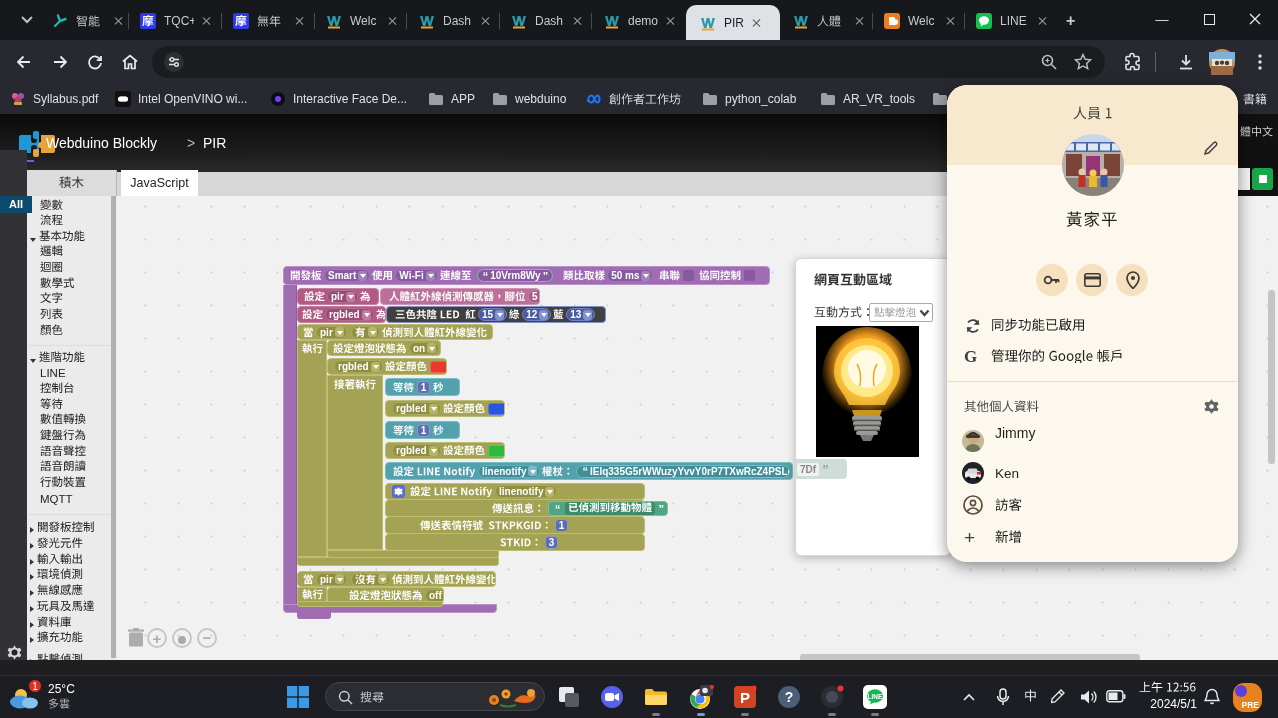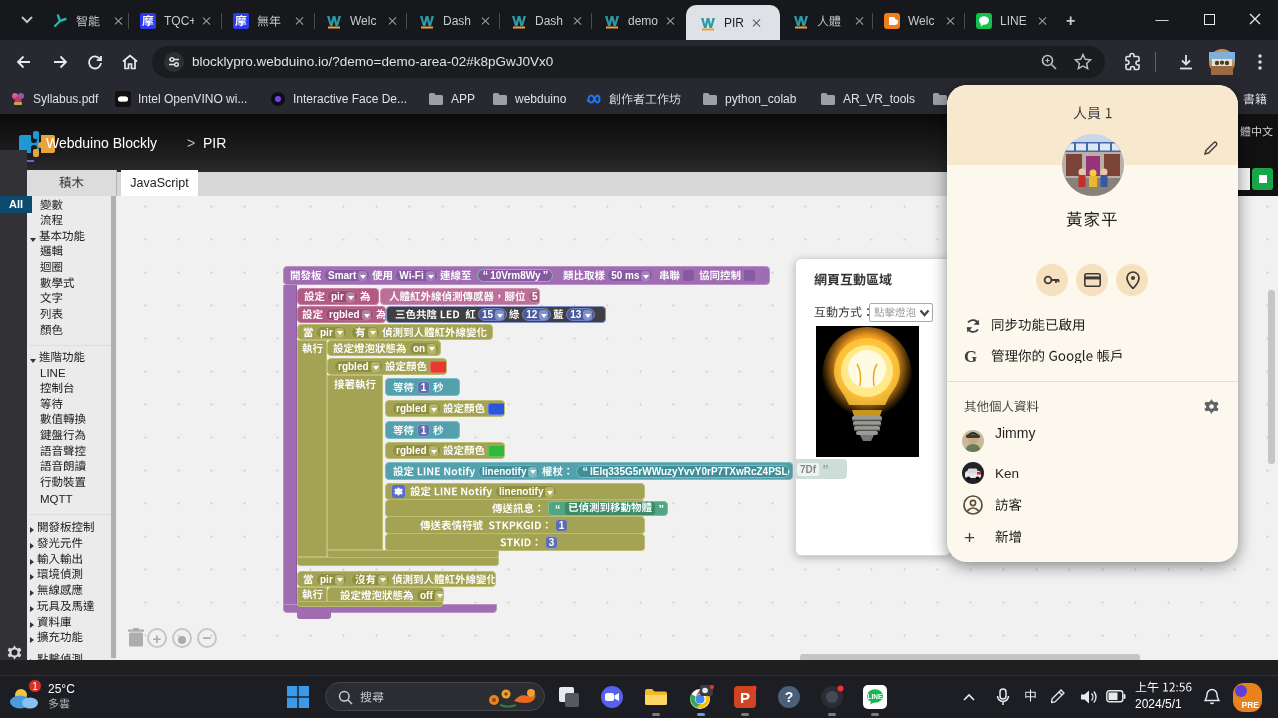--- a/index.html
+++ b/index.html
@@ -43,21 +43,21 @@
 #sidebar{left:27px;top:196px;width:90px;height:464px;background:#ebebeb;color:#222;font-size:11.5px;overflow:hidden}
 #sidebar .it{padding-left:13px;height:15.7px;line-height:15.7px;white-space:nowrap;overflow:hidden}
 #sidebar .hd{padding-left:3px}
 
 #sidebar .cl{padding-left:3px}
 #sidebar .gap{height:10px}
 
 #workspace{left:118px;top:196px;width:1160px;height:464px;background:#f1f1f1;background-image:radial-gradient(circle,#d9d9d9 1.1px,transparent 1.4px);background-size:33px 33px;background-position:11px 27px}
 
 .blk{position:absolute;border-radius:4px;color:#fff;font-size:10.5px;font-weight:bold;display:flex;align-items:center;white-space:nowrap;overflow:hidden}
-.chip{display:inline-flex;align-items:flex-end;border-radius:7px;padding:0 2px 0 3px;height:13px;margin:16px 2px;font-weight:bold;font-size:10px}
+.chip{display:inline-flex;align-items:center;border-radius:7px;padding:0 2px 0 3px;height:13px;margin:16px 2px;font-weight:bold;font-size:10px}
 .chip .dd{display:inline-block;position:relative;margin-left:2px;width:9px;height:10px;border-radius:3px;flex:0 0 9px}
 .chip .dd:after{content:"";position:absolute;left:2px;top:3.5px;width:0;height:0;border-left:3px solid transparent;border-right:3px solid transparent;border-top:4px solid #fff}
 .numchip{display:inline-block;background:#5e6dad;border:1px solid #8e9ac8;border-radius:4px;min-width:13px;height:13px;line-height:12px;text-align:center;margin:0 3px;color:#fff;font-size:10px;flex-shrink:0}
 .purple{background:#a06cb2;border:1px solid #b892c8}
 .purple .chip{background:#8659a1;border:1px solid #9d77b5}
 .purple .chip .dd{background:#a581bb}
 .pink{background:#b15a84;border:1px solid #c480a2}
 .pink .chip{background:#9c4a72;border:1px solid #b06e8e}
 .pink .chip .dd{background:#bb7e9d}
 .pink2{background:#bc7099;border:1px solid #cf93b3}
@@ -465,21 +465,20 @@
 <svg class="tbico" style="left:120px" viewBox="0 0 20 20">
       <path d="M3 9.5 L10 3.5 L17 9.5 M5 8.5 V16.5 H8.5 V12 H11.5 V16.5 H15 V8.5" stroke="#e8eaed" stroke-width="1.7" fill="none"></path>
     </svg>
 <div id="urlpill">
 <svg class="abs" style="left:12px;top:6px" width="20" height="20" viewBox="0 0 20 20">
         <circle cx="10" cy="10" r="10" fill="#2e2f33"></circle>
         <path d="M5 7.5 H15 M5 12.5 H15" stroke="#dfe1e5" stroke-width="1.6"></path>
         <circle cx="8" cy="7.5" r="1.8" fill="#1b1c20" stroke="#dfe1e5" stroke-width="1.4"></circle>
         <circle cx="12.5" cy="12.5" r="1.8" fill="#1b1c20" stroke="#dfe1e5" stroke-width="1.4"></circle>
       </svg>
-<span class="url">blocklypro.webduino.io/?demo=demo-area-02#k8pGwJ0Vx0</span>
 <svg class="abs" style="left:888px;top:7px" width="18" height="18" viewBox="0 0 18 18">
         <circle cx="7.5" cy="7.5" r="5" stroke="#bdc1c6" stroke-width="1.6" fill="none"></circle>
         <path d="M11.5 11.5 L16 16" stroke="#bdc1c6" stroke-width="1.6"></path>
         <path d="M5.5 7.5 h4 M7.5 5.5 v4" stroke="#bdc1c6" stroke-width="1.2"></path>
       </svg>
 <svg class="abs" style="left:922px;top:7px" width="18" height="18" viewBox="0 0 18 18">
         <path d="M9 1.5 L11.2 6.3 16.5 6.9 12.6 10.5 13.7 15.7 9 13 4.3 15.7 5.4 10.5 1.5 6.9 6.8 6.3 Z" stroke="#bdc1c6" stroke-width="1.4" fill="none"></path>
       </svg>
 </div>
 <svg class="tbico" style="left:1123px" viewBox="0 0 20 20">
@@ -1208,21 +1207,21 @@
         <use href="#g75316" x="900"></use>
       </g>
     </svg>
   </div>
 <div class="abs" style="left:297px;top:587px;width:30px;height:15px;background:#a3a353;border:1px solid #bcbc75;color:#fff;font-size:10.5px;font-weight:bold;padding-left:4px;white-space:nowrap"><svg class="zz" width="21" height="11" style="margin-top:1px">
       <g fill="#fff" transform="translate(0,9.2) scale(0.1050)">
         <use href="#g757f7" x="0"></use>
         <use href="#g7884c" x="100"></use>
       </g>
     </svg></div>
-<div class="blk olive" style="left:327px;top:587px;width:117px;height:16px;padding-left:12px">
+<div class="blk olive" style="left:327px;top:587px;width:117px;height:16px;padding-left:21px">
     <svg class="zz" width="74" height="11">
       <g fill="#fff" transform="translate(0,9.2) scale(0.1050)">
         <use href="#g78a2d" x="0"></use>
         <use href="#g75b9a" x="100"></use>
         <use href="#g771c8" x="200"></use>
         <use href="#g76ce1" x="300"></use>
         <use href="#g772c0" x="400"></use>
         <use href="#g7614b" x="500"></use>
         <use href="#g770ba" x="600"></use>
       </g>
@@ -1564,21 +1563,21 @@
     </svg>
 <svg class="tico" style="left:1080px;top:13px" width="17" height="16" viewBox="0 0 17 16">
       <path d="M1 5.5 H4.5 L9 1.5 V14.5 L4.5 10.5 H1 Z" fill="#e8eaed"></path>
       <path d="M11.5 4.5 a5 5 0 0 1 0 7 M13.8 2.5 a8 8 0 0 1 0 11" stroke="#e8eaed" stroke-width="1.4" fill="none"></path>
     </svg>
 <svg class="tico" style="left:1106px;top:14px" width="20" height="13" viewBox="0 0 20 13">
       <rect x="0.8" y="0.8" width="16" height="11" rx="2.5" stroke="#e8eaed" stroke-width="1.4" fill="none"></rect>
       <rect x="2.5" y="2.5" width="9" height="7.5" fill="#e8eaed"></rect>
       <rect x="17.5" y="4" width="2" height="5" rx="1" fill="#e8eaed"></rect>
     </svg>
-<div class="abs" style="left:1135px;top:5px;width:62px;font-size:12px;color:#fff;line-height:13.5px"><svg class="zz" width="58" height="13">
+<div class="abs" style="left:1135px;top:5px;width:62px;text-align:right;font-size:12px;color:#fff;line-height:13.5px"><svg class="zz" width="58" height="13">
         <g fill="#fff" transform="translate(0,10.5) scale(0.1200)">
           <use href="#g44e0a" x="0"></use>
           <use href="#g45348" x="100"></use>
           <use href="#g40031" x="226"></use>
           <use href="#g40032" x="282"></use>
           <use href="#g4003a" x="337"></use>
           <use href="#g40035" x="365"></use>
           <use href="#g40036" x="420"></use>
         </g>
       </svg><br>2024/5/1</div>

